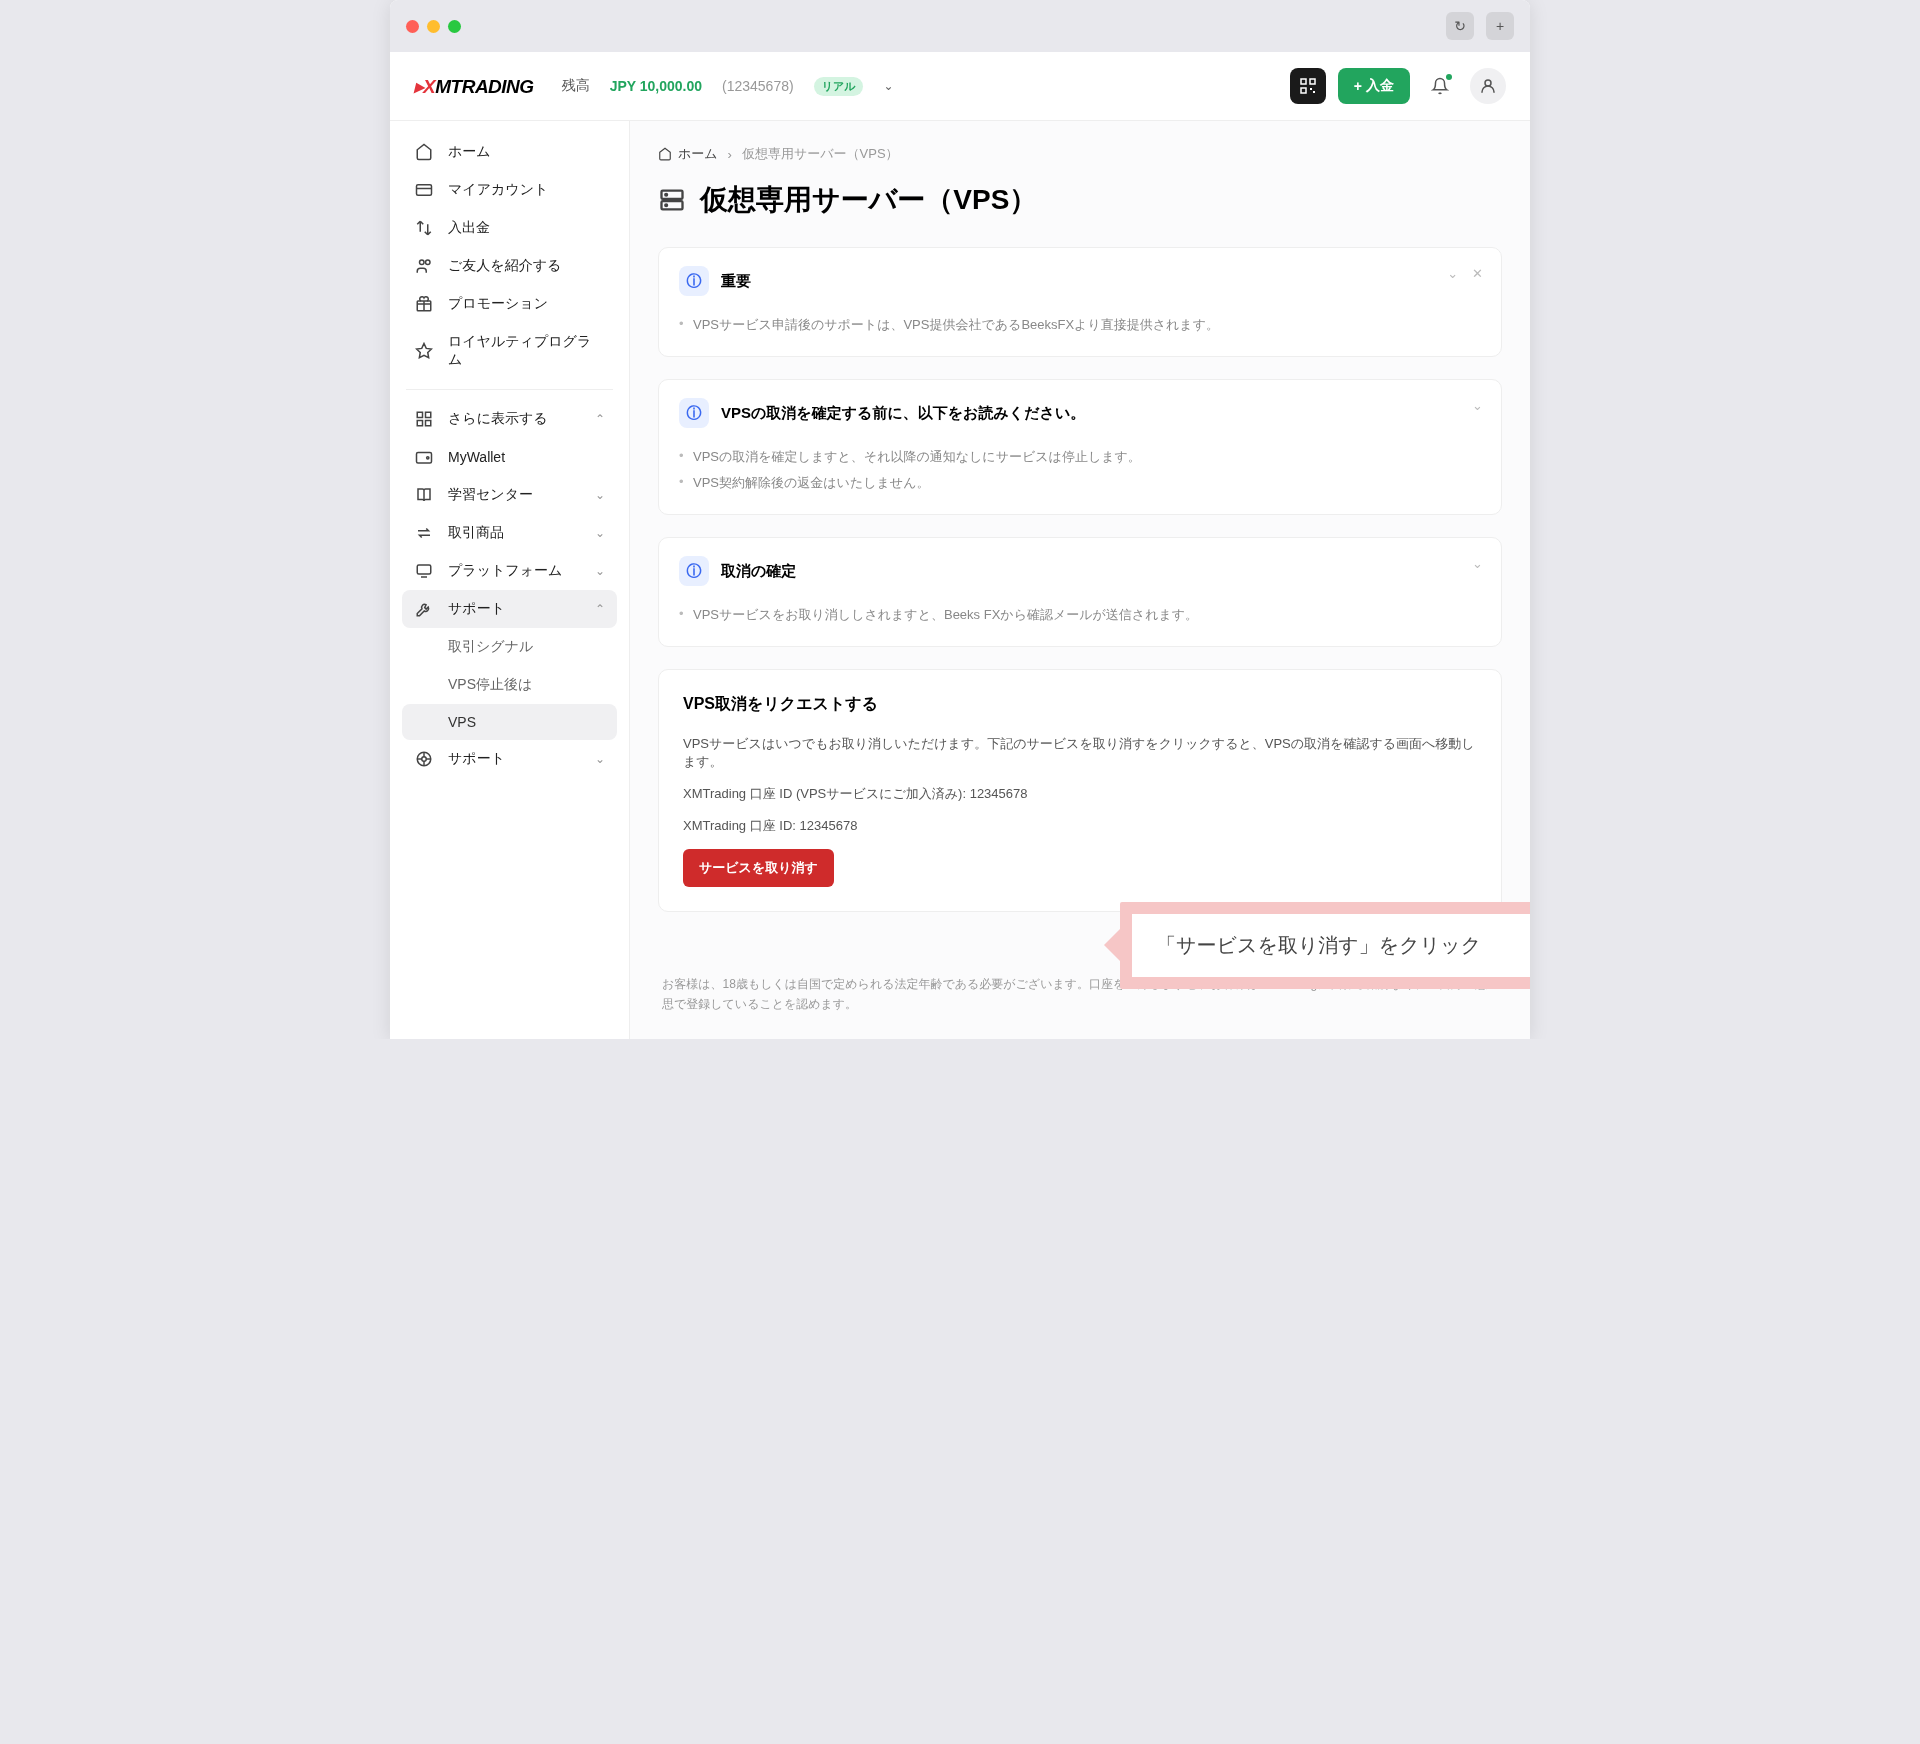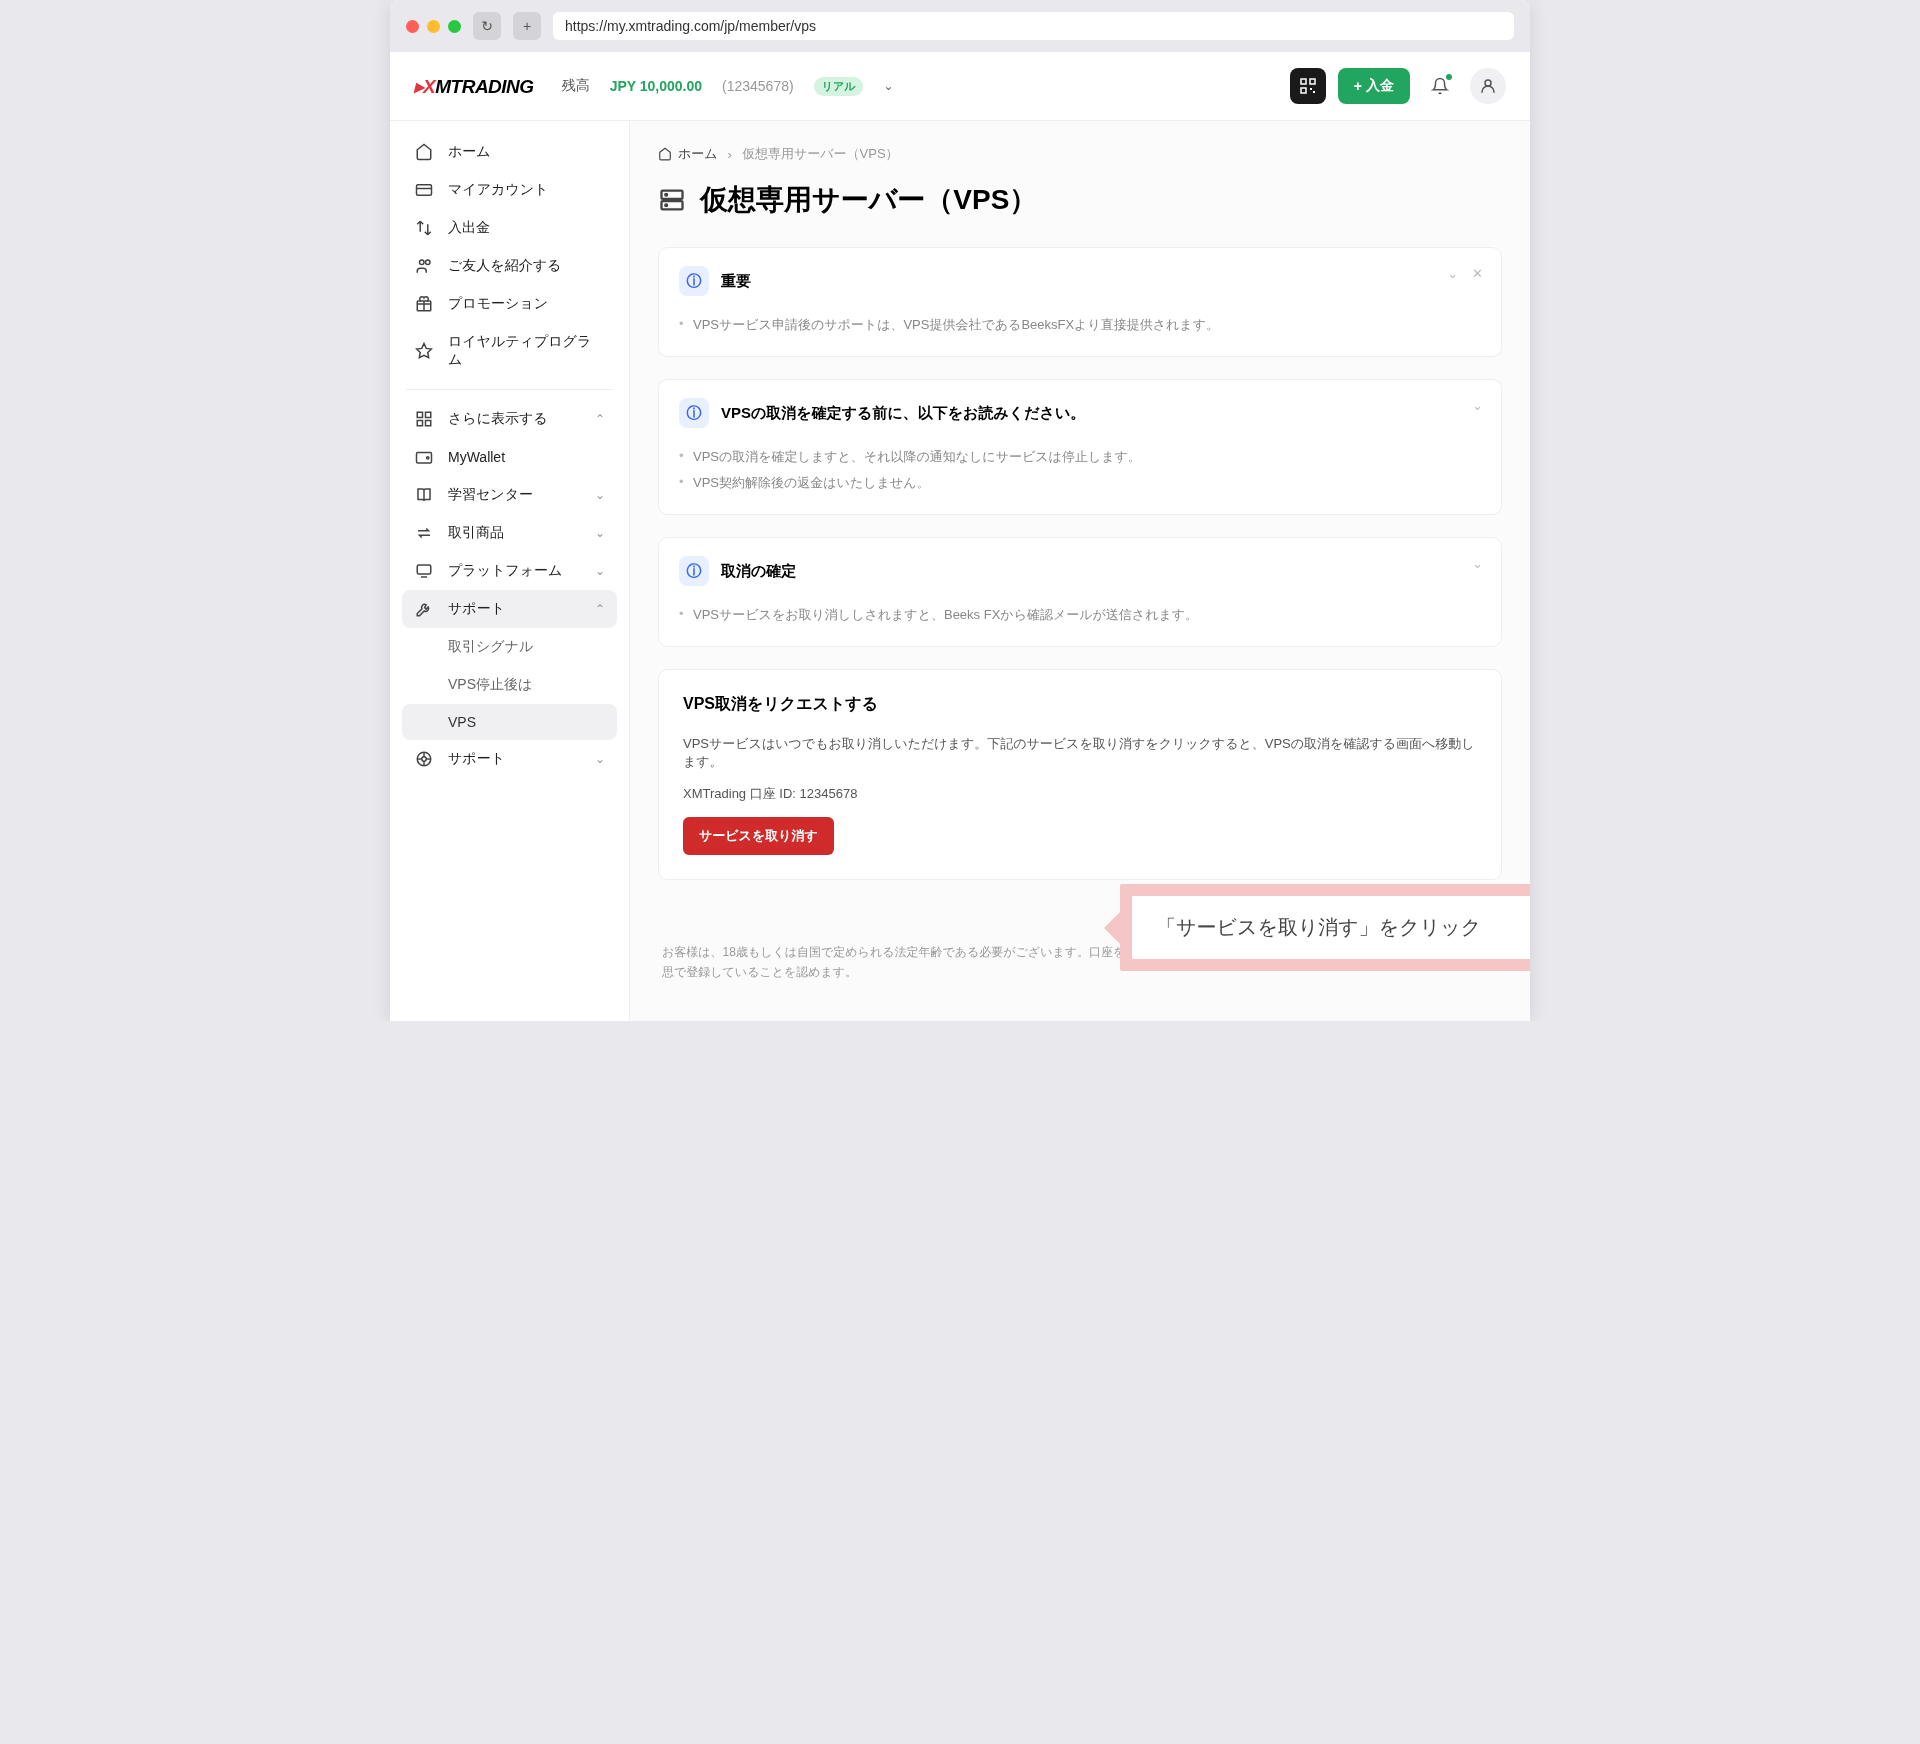--- a/index.html
+++ b/index.html
@@ -70,21 +70,20 @@
 
 <div class="browser">
   <div class="browser-chrome">
     <div class="traffic-lights">
       <div class="dot red"></div>
       <div class="dot yellow"></div>
       <div class="dot green"></div>
     </div>
     <div class="chrome-btn refresh">↻</div>
     <div class="chrome-btn">+</div>
-    <div class="url-bar">https://my.xmtrading.com/jp/member/vps</div>
   </div>
 
   <div class="app">
     <div class="header">
       <div class="logo">
         <span style="color:#e4343c;font-weight:900">▸</span><span class="x">X</span><span>MTRADING</span>
       </div>
       <div class="balance">
         <span class="balance-label">残高</span>
         <span class="balance-amount">JPY 10,000.00</span>
@@ -320,20 +319,21 @@
             <ul class="bullet-list">
               <li>VPSサービスをお取り消ししされますと、Beeks FXから確認メールが送信されます。</li>
             </ul>
           </div>
         </div>
 
         <div class="request-card">
           <div class="request-title">VPS取消をリクエストする</div>
           <div class="request-body">
             <p>VPSサービスはいつでもお取り消しいただけます。下記のサービスを取り消すをクリックすると、VPSの取消を確認する画面へ移動します。</p>
+            <p>XMTrading 口座 ID (VPSサービスにご加入済み): 12345678</p>
             <p>XMTrading 口座 ID: 12345678</p>
             <span class="highlight-wrap">
               <button class="cancel-btn">サービスを取り消す</button>
             </span>
           </div>
         </div>
 
         <div class="callout">
           <div class="callout-inner">「サービスを取り消す」をクリック</div>
         </div>

